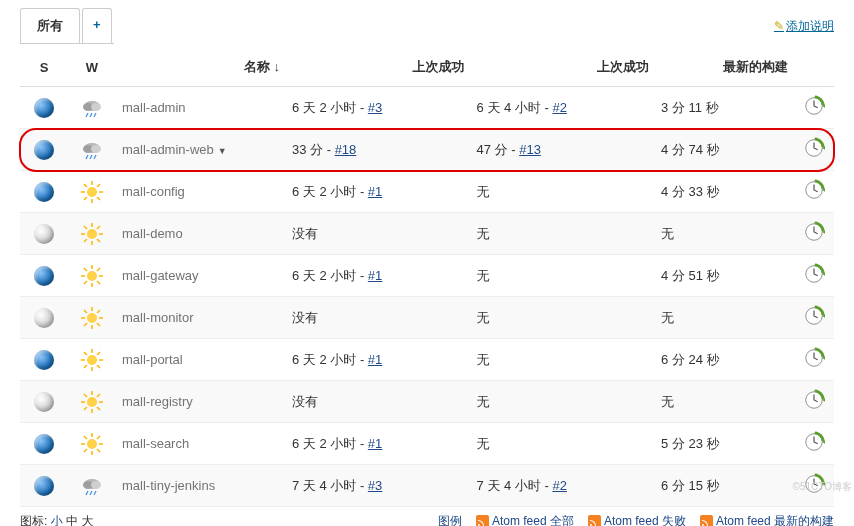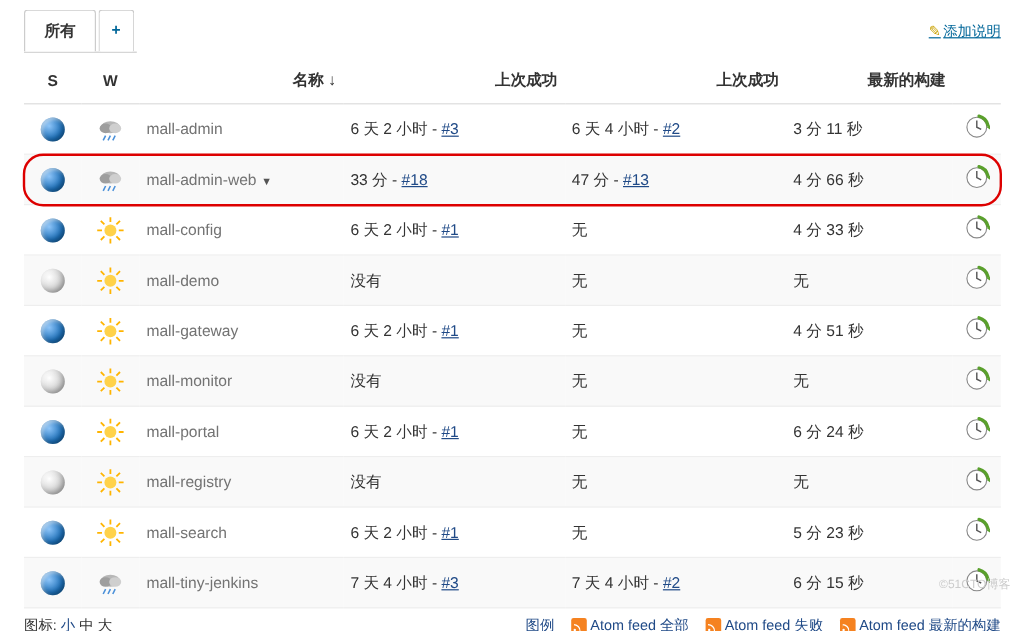--- a/index.html
+++ b/index.html
@@ -26,21 +26,21 @@
 .weather { width: 24px; height: 24px; display: inline-block; vertical-align: middle; }
 .highlight { outline: 2px solid #d00; outline-offset: -1px; border-radius: 16px; }
 .dropdown-ind { font-size: 9px; color: #555; margin-left: 4px; }
 .footer { padding: 6px 0; display: flex; justify-content: space-between; font-size: 12px; }
 .footer-left a { color: #204a87; text-decoration: underline; }
 .footer-right { display: flex; gap: 14px; align-items: center; }
 .footer-right a { color: #204a87; text-decoration: underline; }
 .rss { display: inline-block; width: 13px; height: 13px; background: #f58220; border-radius: 2px; position: relative; vertical-align: middle; margin-right: 3px; }
 .rss::before { content: ""; position: absolute; left: 2px; bottom: 2px; width: 2px; height: 2px; background: #fff; border-radius: 50%; }
 .rss::after { content: ""; position: absolute; left: 2px; bottom: 2px; width: 5px; height: 5px; border: 1.5px solid #fff; border-left: none; border-bottom: none; border-radius: 0 6px 0 0; }
-.watermark { position: absolute; right: 12px; bottom: 50px; font-size: 10px; color: #ccc; transform: rotate(0deg); }
+.watermark { position: absolute; right: 2px; bottom: 50px; font-size: 10px; color: #ccc; transform: rotate(0deg); }
 .schedule { display: inline-block; }
 </style>
 </head>
 <body>
 
 <div class="container">
   <div class="top-row">
     <div class="tabs">
       <div class="tab">所有</div>
       <div class="tab add">+</div>
@@ -91,21 +91,21 @@
                 <ellipse cx="12" cy="10" rx="8" ry="5" fill="#b7b7b7"></ellipse>
                 <ellipse cx="8" cy="11" rx="5" ry="4" fill="#9e9e9e"></ellipse>
                 <ellipse cx="16" cy="11" rx="5" ry="4" fill="#cfcfcf"></ellipse>
                 <line x1="8" y1="17" x2="6" y2="21" stroke="#4a90d9" stroke-width="1.3"></line>
                 <line x1="12" y1="17" x2="10" y2="21" stroke="#4a90d9" stroke-width="1.3"></line>
                 <line x1="16" y1="17" x2="14" y2="21" stroke="#4a90d9" stroke-width="1.3"></line>
               </svg></span></td>
     <td class="col-name"><a class="job">mall-admin-web</a><span class="dropdown-ind">▼</span></td>
     <td>33 分 - <a class="build">#18</a></td>
     <td>47 分 - <a class="build">#13</a></td>
-    <td>4 分 66 秒</td>
+    <td>4 分 74 秒</td>
     <td class="col-action"><span class="schedule"><svg width="22" height="22" viewBox="0 0 24 24">
                 <circle cx="12" cy="12" r="9" fill="#fff" stroke="#888" stroke-width="1"></circle>
                 <path d="M12 6 v6 l4 2" stroke="#555" stroke-width="1.3" fill="none"></path>
                 <path d="M14 2 a11 11 0 0 1 8 8" fill="none" stroke="#5aa02c" stroke-width="3" stroke-linecap="round"></path>
                 <polygon points="21,12 24,10 24,14" fill="#5aa02c"></polygon>
               </svg></span></td>
   </tr>
         <tr>
     <td class="col-s"><span class="ball blue"></span></td>
     <td class="col-w"><span><svg class="weather" viewBox="0 0 24 24">

